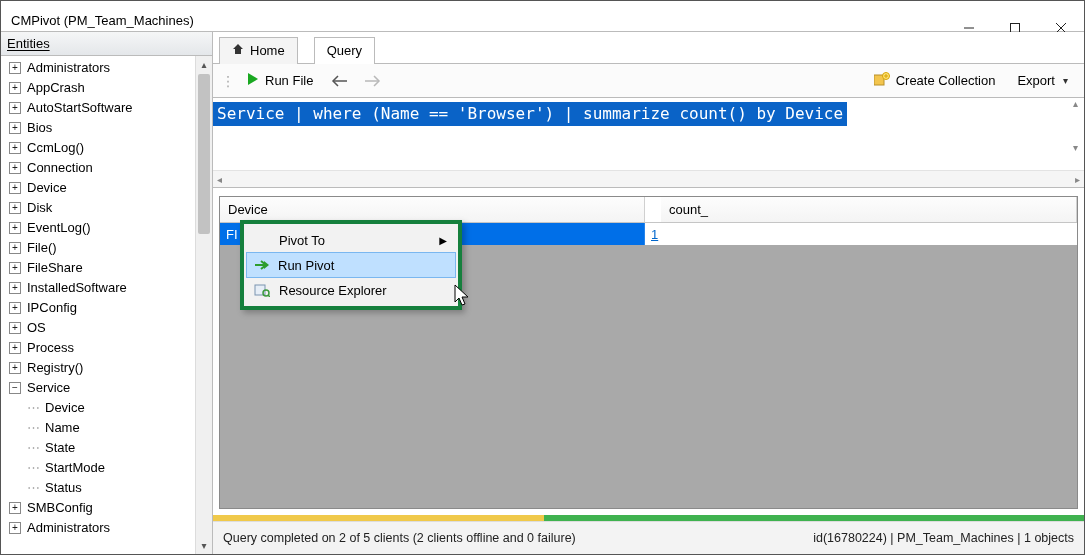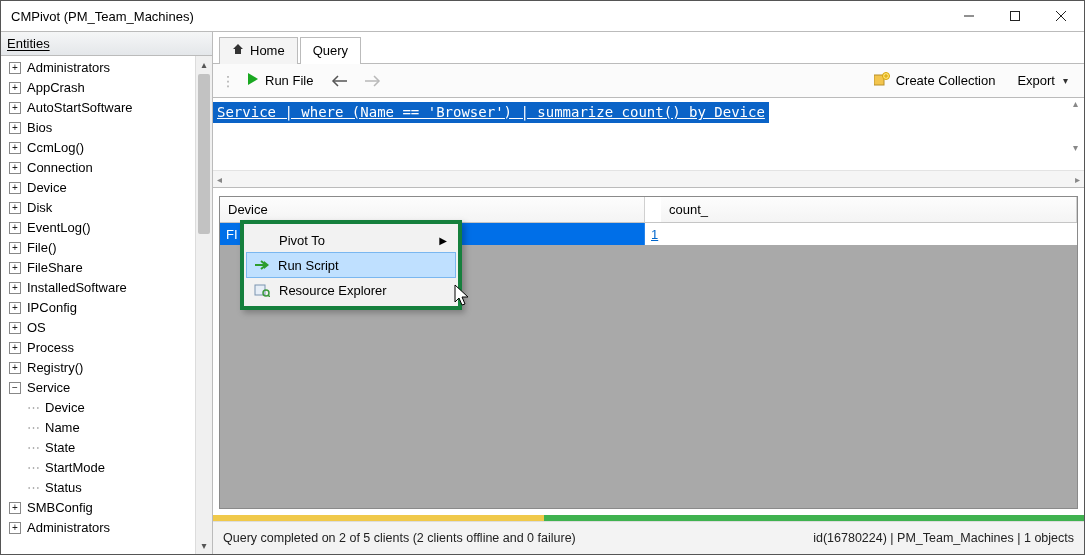--- a/index.html
+++ b/index.html
@@ -10,22 +10,21 @@
     color: #000;
     background: #fff;
     width: 1085px;
     height: 555px;
     overflow: hidden;
     border: 1px solid #555;
   }
   .titlebar {
     height: 30px;
     display: flex;
-    align-items: center;
-    padding: 0 0 0 10px;
+    padding: 12px 0 0 10px;
     background: #fff;
   }
   .titlebar .title { flex: 1; font-size: 13px; }
   .winbtn {
     width: 46px;
     height: 30px;
     display: flex;
     align-items: center;
     justify-content: center;
     cursor: default;
@@ -97,21 +96,21 @@
     flex: 1;
     display: flex;
     flex-direction: column;
     background: #fff;
   }
   .tabstrip {
     height: 32px;
     display:flex;
     align-items:flex-end;
     padding: 4px 6px 0 6px;
-    gap: 2px;
+    gap: 16px;
     background:#fff;
     border-bottom:1px solid #bbb;
   }
   .tab {
     padding: 5px 12px 6px 12px;
     border:1px solid #bbb;
     border-bottom:none;
     background:#f4f4f4;
     display:flex; align-items:center; gap:6px;
     font-size:13px;
@@ -149,24 +148,23 @@
   }
   .queryline {
     background:#fff;
     position:relative;
     flex:1;
   }
   .qsel {
     position:absolute; left:0; top:4px;
     background:#0a63c7; color:#fff;
     font-family:Consolas,monospace;
-    font-size:14px;
+    font-size:16px;
     padding:2px 4px 3px 4px;
     white-space:pre;
-    text-decoration:underline;
   }
   .qscroll-v {
     position:absolute; right:0; top:0; bottom:17px; width:17px;
     display:flex;flex-direction:column;justify-content:space-between;
     color:#888; font-size:10px; align-items:center;
   }
   .qscroll-h {
     height:17px; background:#f5f5f5; border-top:1px solid #e3e3e3;
     display:flex;align-items:center;justify-content:space-between;
     padding:0 4px; color:#888; font-size:10px;
@@ -489,21 +487,21 @@
             <span>Pivot To</span>
             <span class="subarrow">▶</span>
           </div>
           <div class="cm-item hover">
             <span class="cm-icon">
               <svg width="16" height="14" viewBox="0 0 16 14">
                   <path d="M1 7 H10 M7 3 L12 7 L7 11" fill="none" stroke="#2d9d2d" stroke-width="2"></path>
                   <polygon points="10,3 15,7 10,11" fill="#2d9d2d"></polygon>
                 </svg>
             </span>
-            <span>Run Script</span>
+            <span>Run Pivot</span>
           </div>
           <div class="cm-item">
             <span class="cm-icon">
               <svg width="16" height="14" viewBox="0 0 16 14">
                   <rect x="1" y="2" width="10" height="10" fill="#e6eef7" stroke="#7a94b0"></rect>
                   <circle cx="12" cy="10" r="3" fill="none" stroke="#3c9a3c" stroke-width="1.5"></circle>
                   <line x1="14" y1="12" x2="16" y2="14" stroke="#3c9a3c" stroke-width="1.5"></line>
                 </svg>
             </span>
             <span>Resource Explorer</span>

